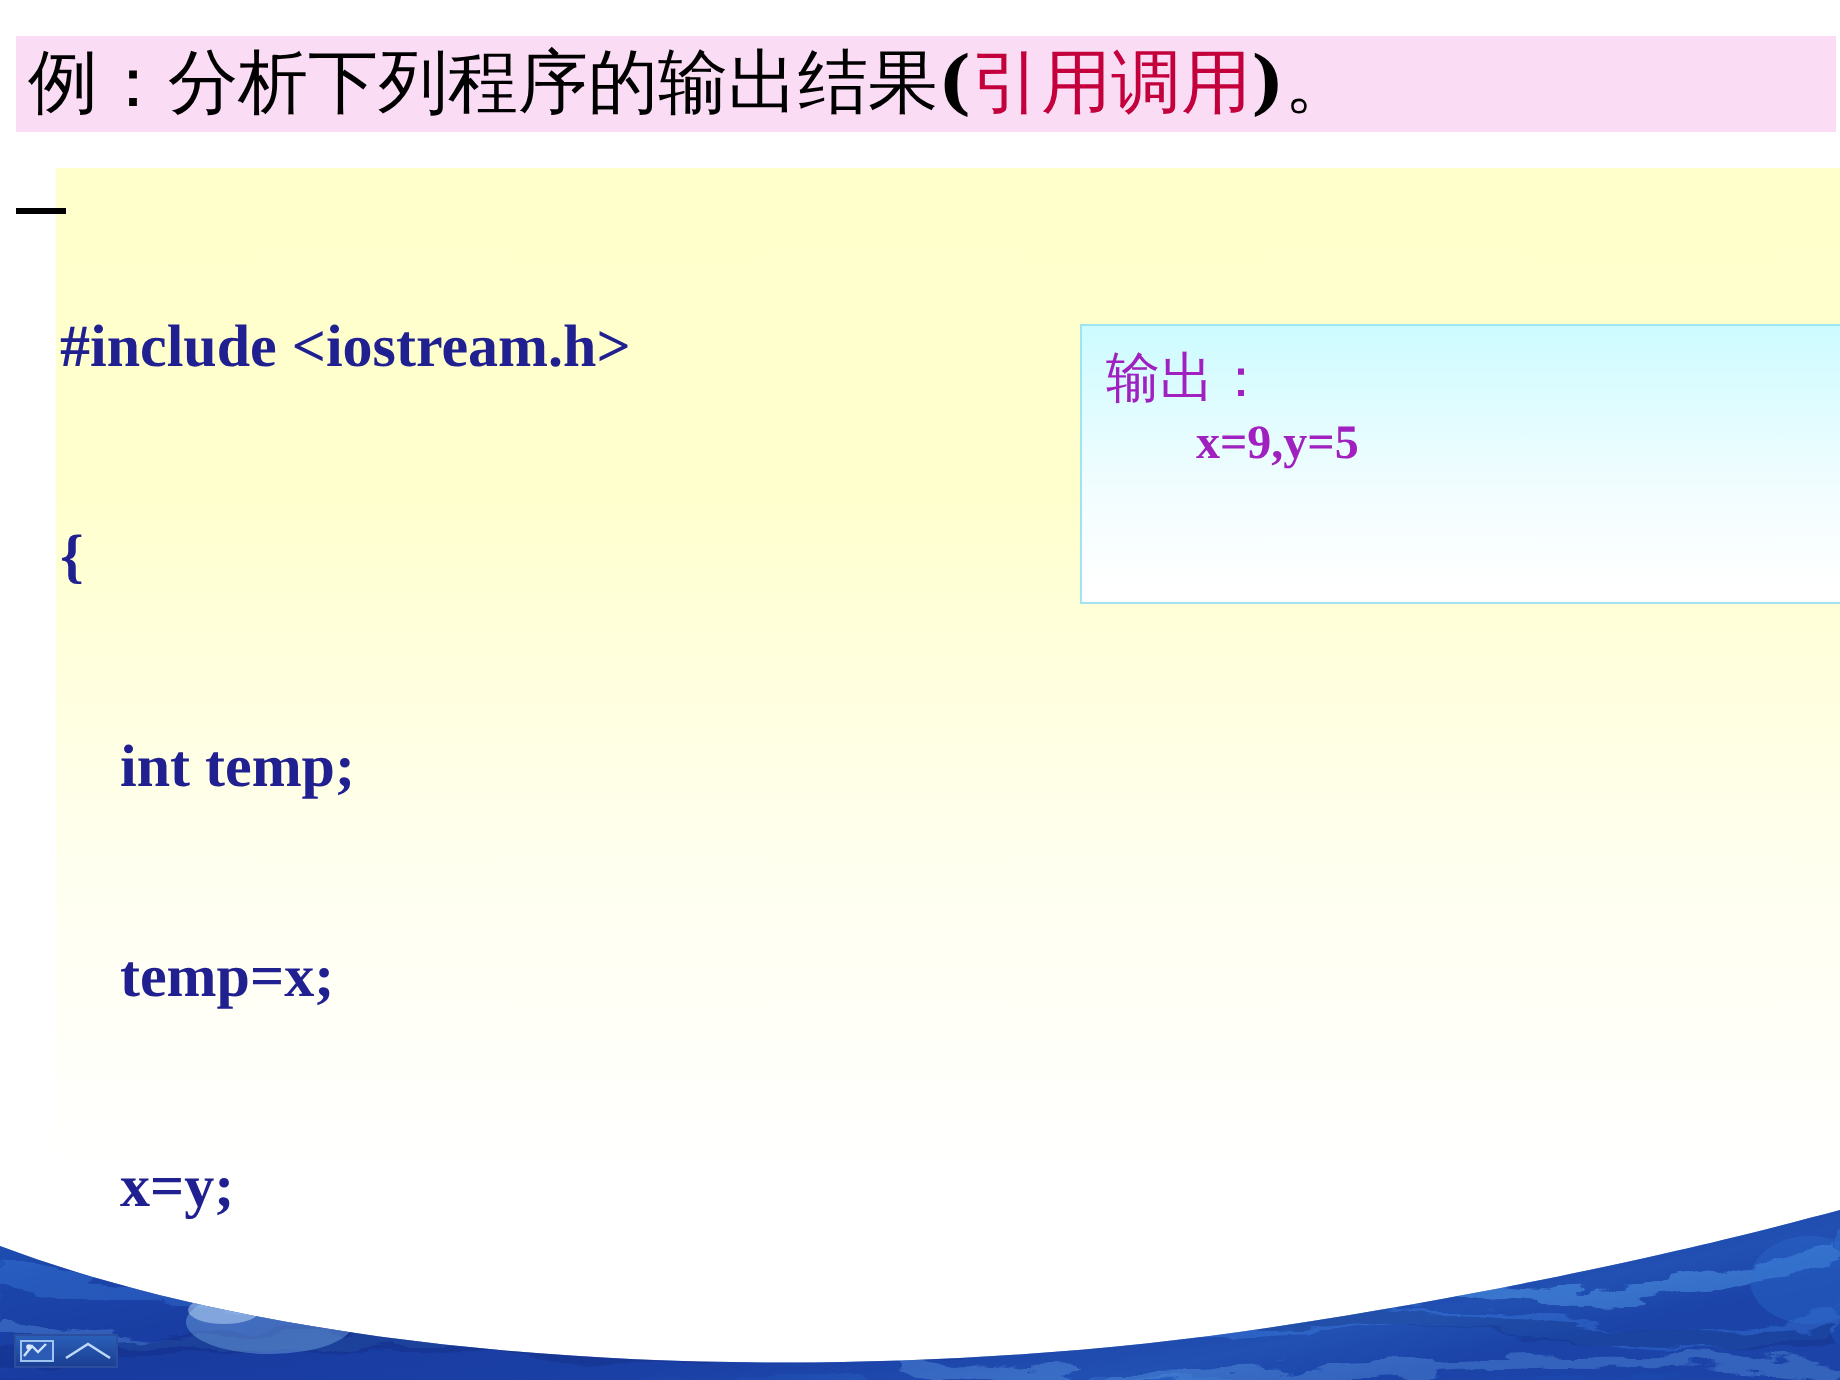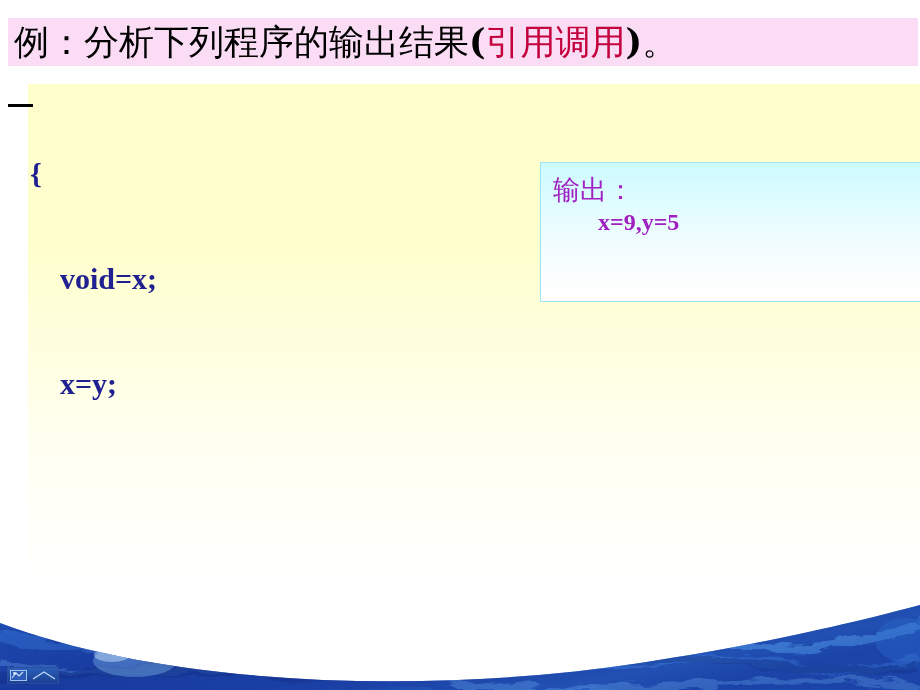--- a/index.html
+++ b/index.html
@@ -151,22 +151,24 @@
 
   <div id="content-band"></div>
 
   <div id="title-banner">
     <div id="title-text"><span>例：分析下列程序的输出结果</span><span class="paren">(</span><span class="accent">引用调用</span><span class="paren">)</span><span>。</span></div>
   </div>
 
   <div id="dash-bullet"></div>
 
   <div id="code-block">
+    <div class="cline">#include &lt;iostream.h&gt;</div>
     <div class="cline">{</div>
-    <div class="cline">    void=x;</div>
+    <div class="cline">    int temp;</div>
+    <div class="cline">    temp=x;</div>
     <div class="cline">    x=y;</div>
     
     
     
     
     
     
     
     
     

